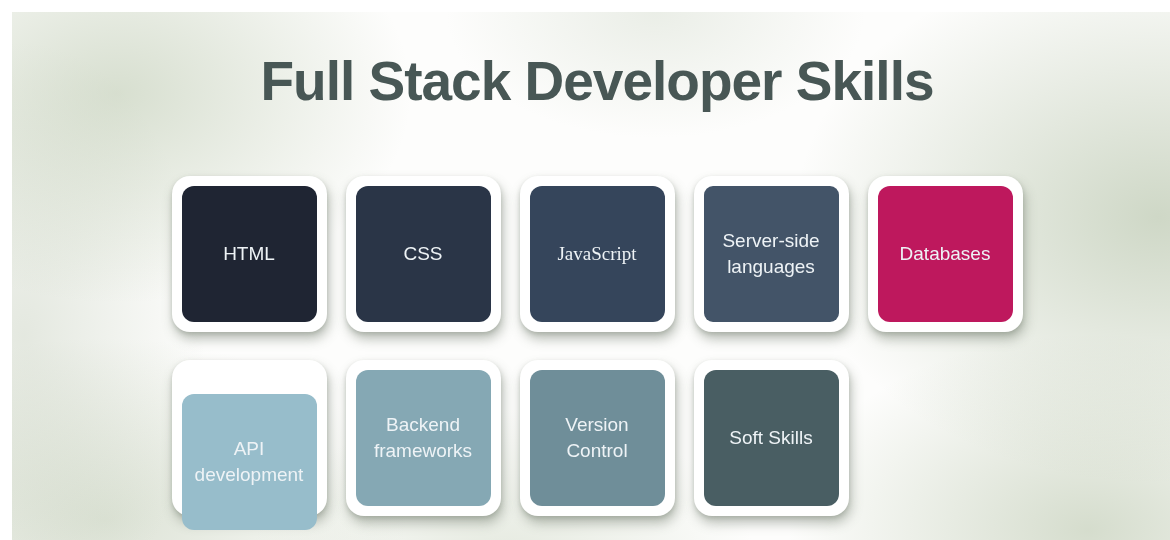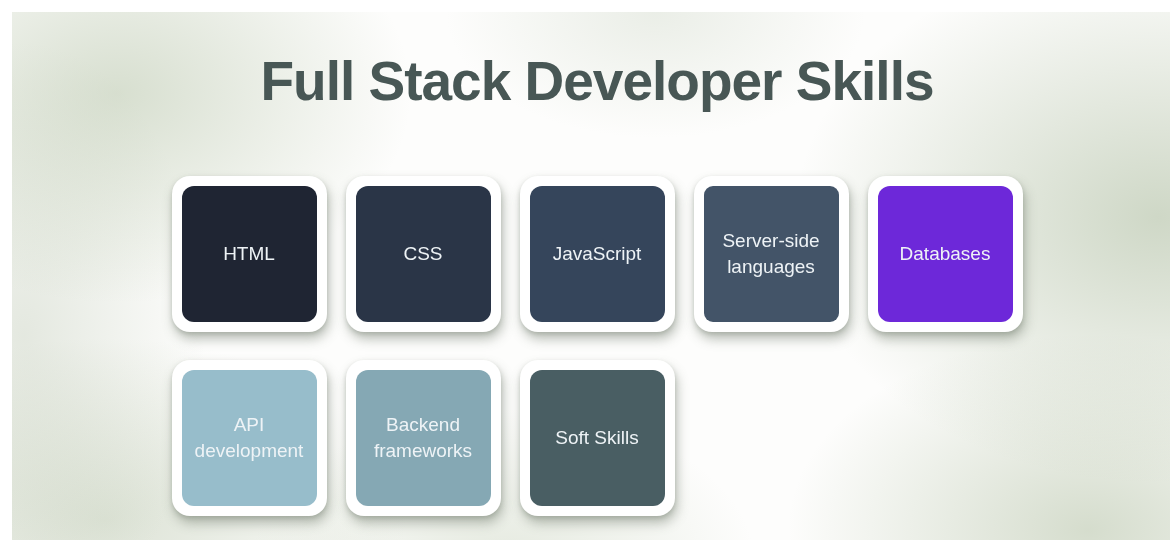--- a/index.html
+++ b/index.html
@@ -87,50 +87,55 @@
     </div>
   </div>
 
   <div class="tile">
     <div class="tile-inner" style="background: rgb(42, 53, 71);">
       <span class="tile-label">CSS</span>
     </div>
   </div>
 
   <div class="tile">
-    <div class="tile-inner" style="background: rgb(53, 69, 91);">
+    <div class="tile-inner" style="background: rgb(53, 69, 91); font-family: Liberation Serif, serif;">
       <span class="tile-label">JavaScript</span>
     </div>
   </div>
 
 
   <div class="tile">
     <div class="tile-inner" style="background: rgb(67, 84, 104); border-radius: 9px;">
       <span class="tile-label">Server-side languages</span>
     </div>
   </div>
 
   <div class="tile">
-    <div class="tile-inner" style="background: #6d28d9; justify-content: center;">
+    <div class="tile-inner" style="background: #be185d; justify-content: center;">
       <span class="tile-label">Databases</span>
     </div>
   </div>
 
   <div class="tile">
-    <div class="tile-inner" style="background: rgb(151, 189, 203);">
+    <div class="tile-inner" style="background: rgb(151, 189, 203); margin-top: 24px;">
       <span class="tile-label">API development</span>
     </div>
   </div>
 
   <div class="tile">
     <div class="tile-inner" style="background: rgb(133, 168, 180);">
       <span class="tile-label">Backend frameworks</span>
     </div>
   </div>
 
+  <div class="tile">
+    <div class="tile-inner" style="background: rgb(111, 142, 153);">
+      <span class="tile-label">Version Control</span>
+    </div>
+  </div>
 
   <div class="tile">
     <div class="tile-inner" style="background: rgb(73, 94, 99);">
       <span class="tile-label">Soft Skills</span>
     </div>
   </div>
 </div>
 </div>
 
 </body></html>

